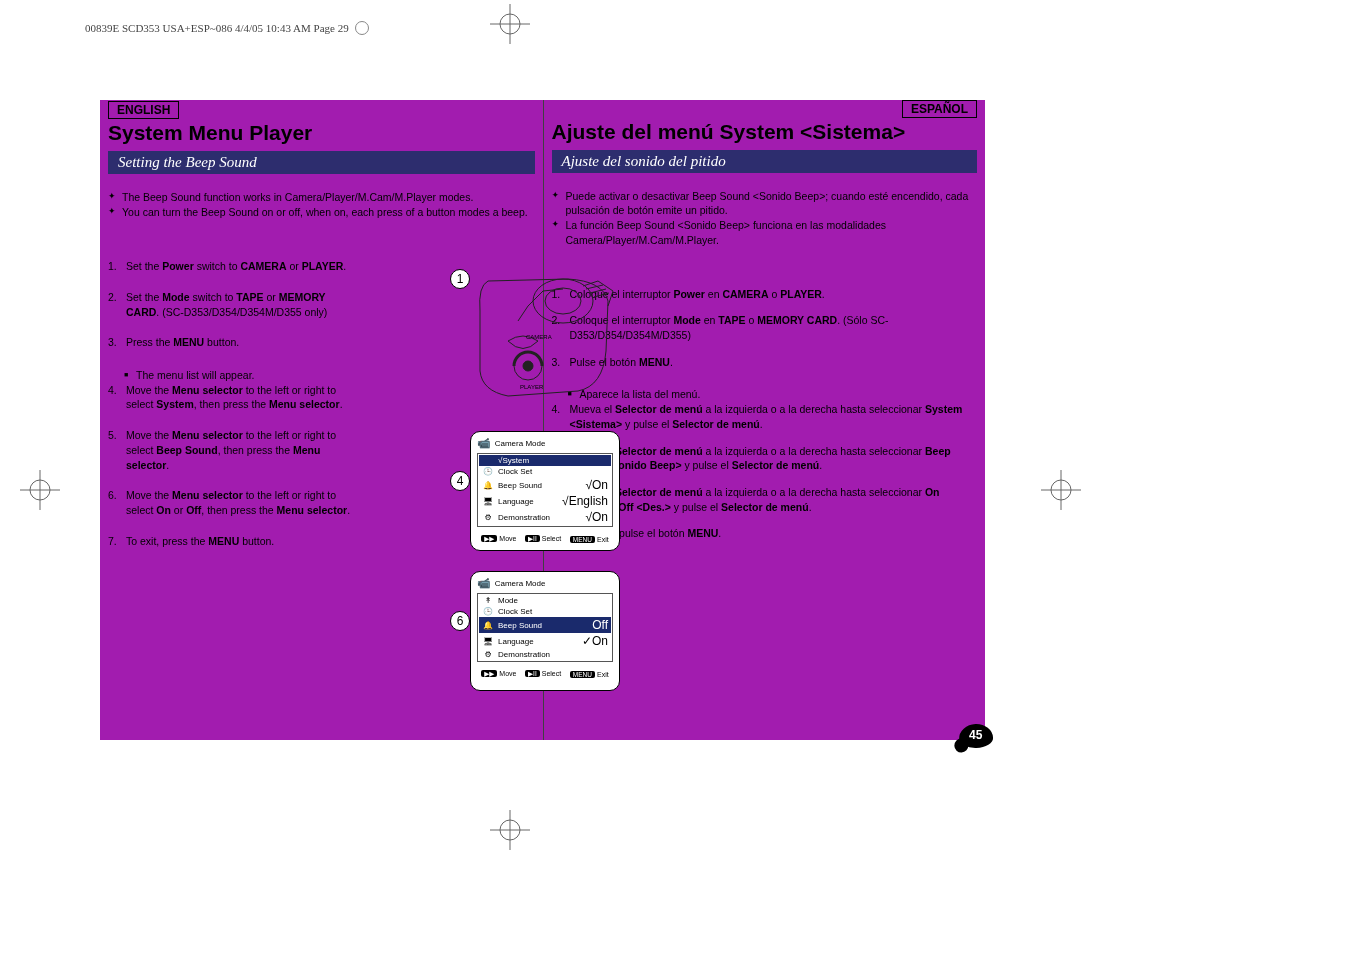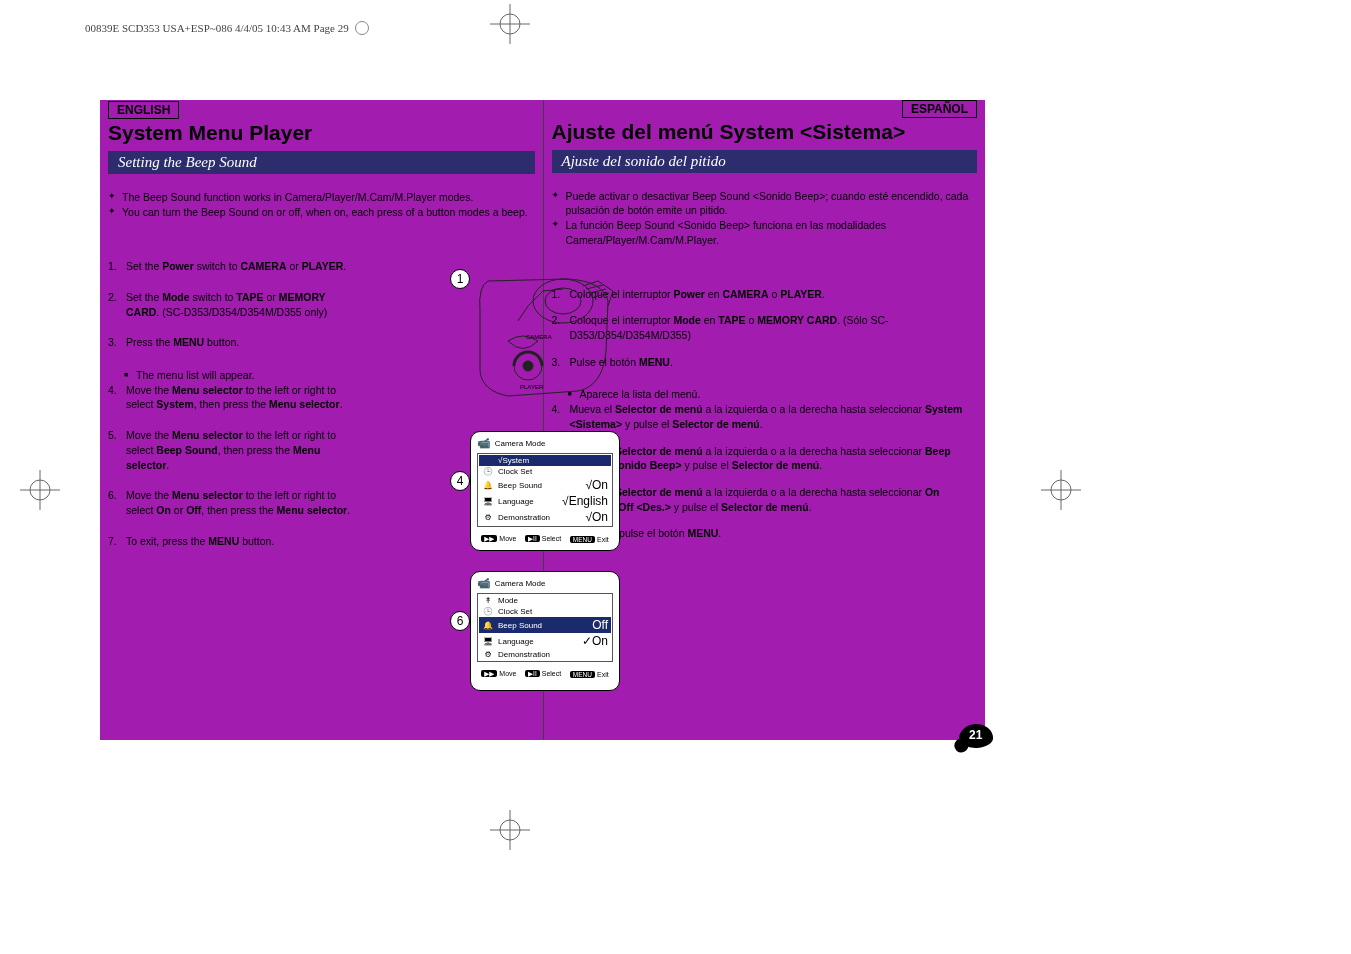--- a/index.html
+++ b/index.html
@@ -434,15 +434,15 @@
       <div class="footer">
         <span><span class="btn">▶▶</span><span>Move</span></span>
         <span><span class="btn">▶II</span><span>Select</span></span>
         <span><span class="btn">MENU</span><span>Exit</span></span>
       </div>
     </div>
   </div>
 
   <div class="page-num">
     <div class="blob"></div>
-    <span class="n">21</span>
+    <span class="n">45</span>
   </div>
 </div>
 
 </body></html>

